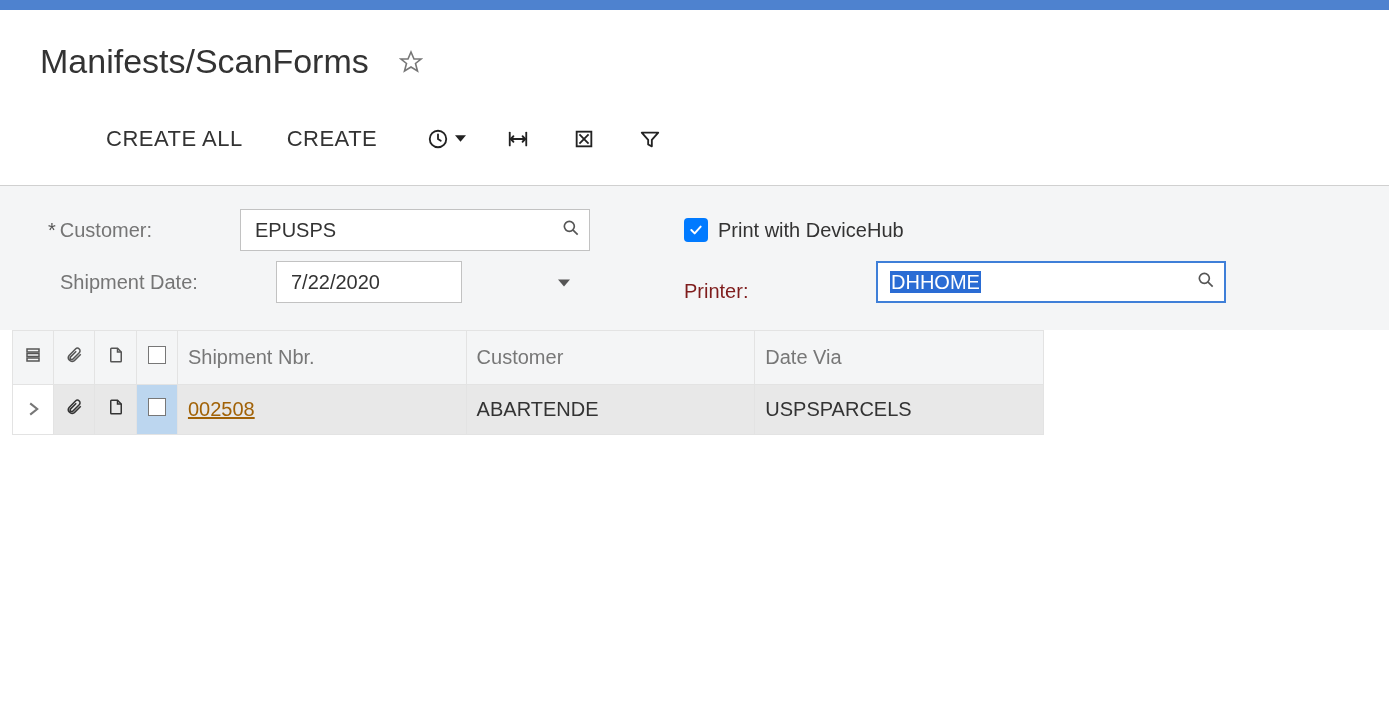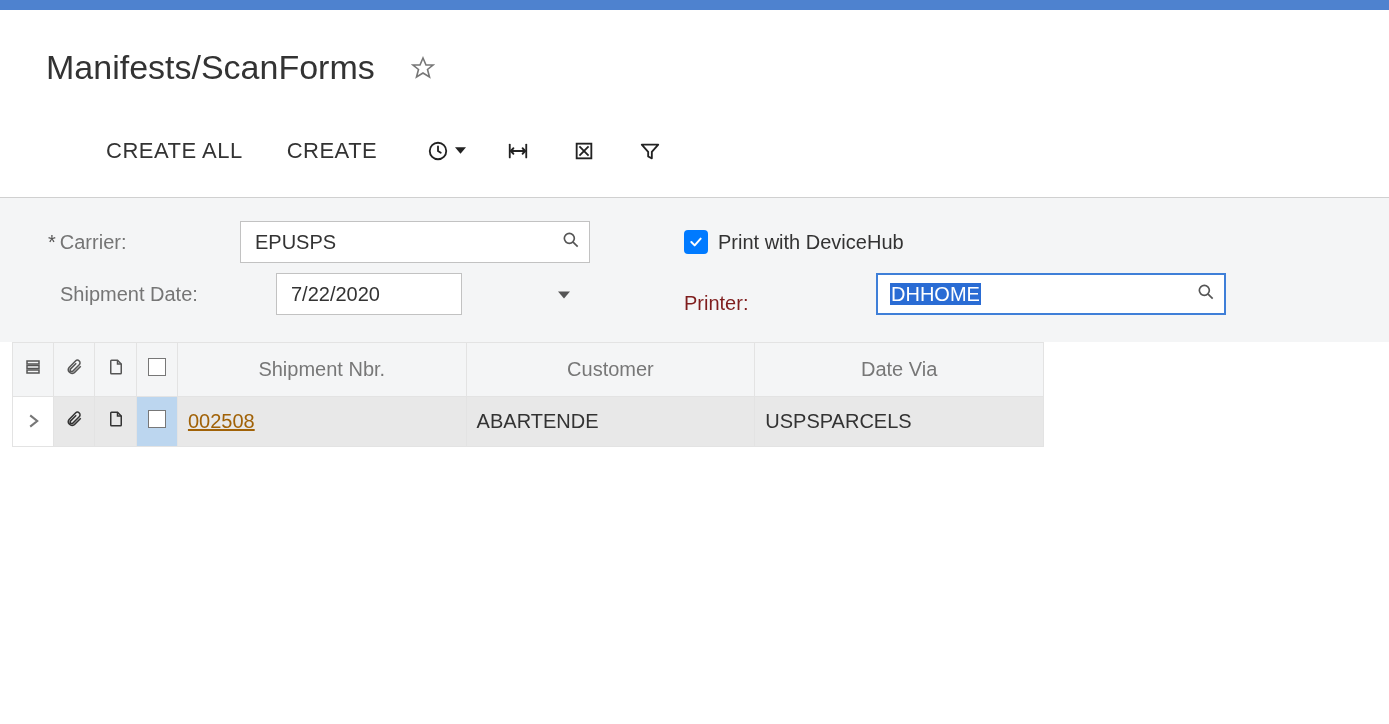--- a/index.html
+++ b/index.html
@@ -1,19 +1,19 @@
 <!DOCTYPE html>
 <html><head>
 <meta charset="utf-8">
 <style>
   * { box-sizing: border-box; }
   html,body { margin:0; padding:0; font-family: Arial, Helvetica, sans-serif; background:#fff; width:1389px; }
   .topbar { height:10px; background:#4e82cf; }
   .header { display:flex; align-items:center; padding:20px 0 20px 28px; }
-  .page-title { font-size:34px; font-weight:400; color:#333; margin:18px; }
+  .page-title { font-size:34px; font-weight:400; color:#333; margin:12px; }
   .star-btn { margin-left:18px; color:#777; cursor:pointer; }
   .star-btn svg { width:24px; height:24px; display:block; }
 
   .toolbar { display:flex; align-items:center; gap:0; padding:6px 0 26px 30px; }
   .tb-btn { display:flex; align-items:center; justify-content:center; height:40px; min-width:48px; padding:0 10px; color:#222; cursor:pointer; }
   .tb-btn.txt { font-size:22px; font-weight:500; letter-spacing:0.5px; padding:0 22px; color:#333; }
   .tb-gap { width:18px; }
   .tb-btn svg { width:22px; height:22px; }
   .caret { margin-left:6px; }
   .caret svg{ width:11px; height:11px; }
@@ -35,21 +35,21 @@
   .chk svg { width:16px; height:16px; color:#fff; }
   .chklabel { font-size:20px; color:#333; }
 
   .printer-combo-wrap { margin-left:40px; }
   .combo.focus { border:2px solid #3f7fd8; }
   .hl { background:#2a6cd4; color:#fff; padding:0 1px; }
 
   
   .gridwrap { background:#fff; }
   table.grid { border-collapse:collapse; width:1032px; margin-left:12px; }
-  table.grid th { background:#f4f5f6; color:#777; font-weight:400; font-size:20px; text-align:center; height:54px; border:1px solid #e3e3e3; padding:12px 10px; }
+  table.grid th { background:#f4f5f6; color:#777; font-weight:400; font-size:20px; text-align:left; height:54px; border:1px solid #e3e3e3; padding:12px 10px; }
   table.grid td { background:#e8e8e8; font-size:20px; color:#333; height:50px; border:1px solid #e3e3e3; padding:0 10px; }
   table.grid th.icon, table.grid td.icon { width:40px; text-align:center; padding:0 4px; }
   td.chkcell { background:#bcd6ef !important; }
   .rowchk { width:18px; height:18px; border:1.5px solid #777; display:inline-block; background:#fff; }
   .rowlink { color:#a16207; text-decoration:underline; cursor:pointer; }
   .gridicon svg { width:18px; height:18px; color:#555; }
   td .gridicon svg { color:#333; }
   .expander svg { width:14px; height:14px; color:#777; }
 </style>
 </head>
@@ -122,21 +122,21 @@
 
   <div class="tb-btn" data-name="filter-button">
     <svg viewBox="0 0 24 24" fill="none" stroke="currentColor" stroke-width="2" stroke-linejoin="round">
         <polygon points="3,5 21,5 14,13 14,20 10,18 10,13"></polygon>
       </svg>
   </div>
 </div>
 
 <div class="formarea" data-name="form-panel">
   <div class="formrow">
-    <div class="labelcell" data-name="carrier-label"><span class="req">*</span><span>Carrier:</span></div>
+    <div class="labelcell" data-name="carrier-label"><span class="req">*</span><span>Customer:</span></div>
     <div class="fieldcell">
       <div class="combo" data-name="carrier-input">
         <input type="text" data-name="carrier-input-field" value="EPUSPS" style="">
         <span class="search" data-name="search-icon"><svg viewBox="0 0 24 24" fill="none" stroke="currentColor" stroke-width="2">
               <circle cx="10" cy="10" r="6"></circle>
               <line x1="20" y1="20" x2="14.5" y2="14.5"></line>
             </svg></span>
       </div>
     </div>
     <div class="rightcell">

